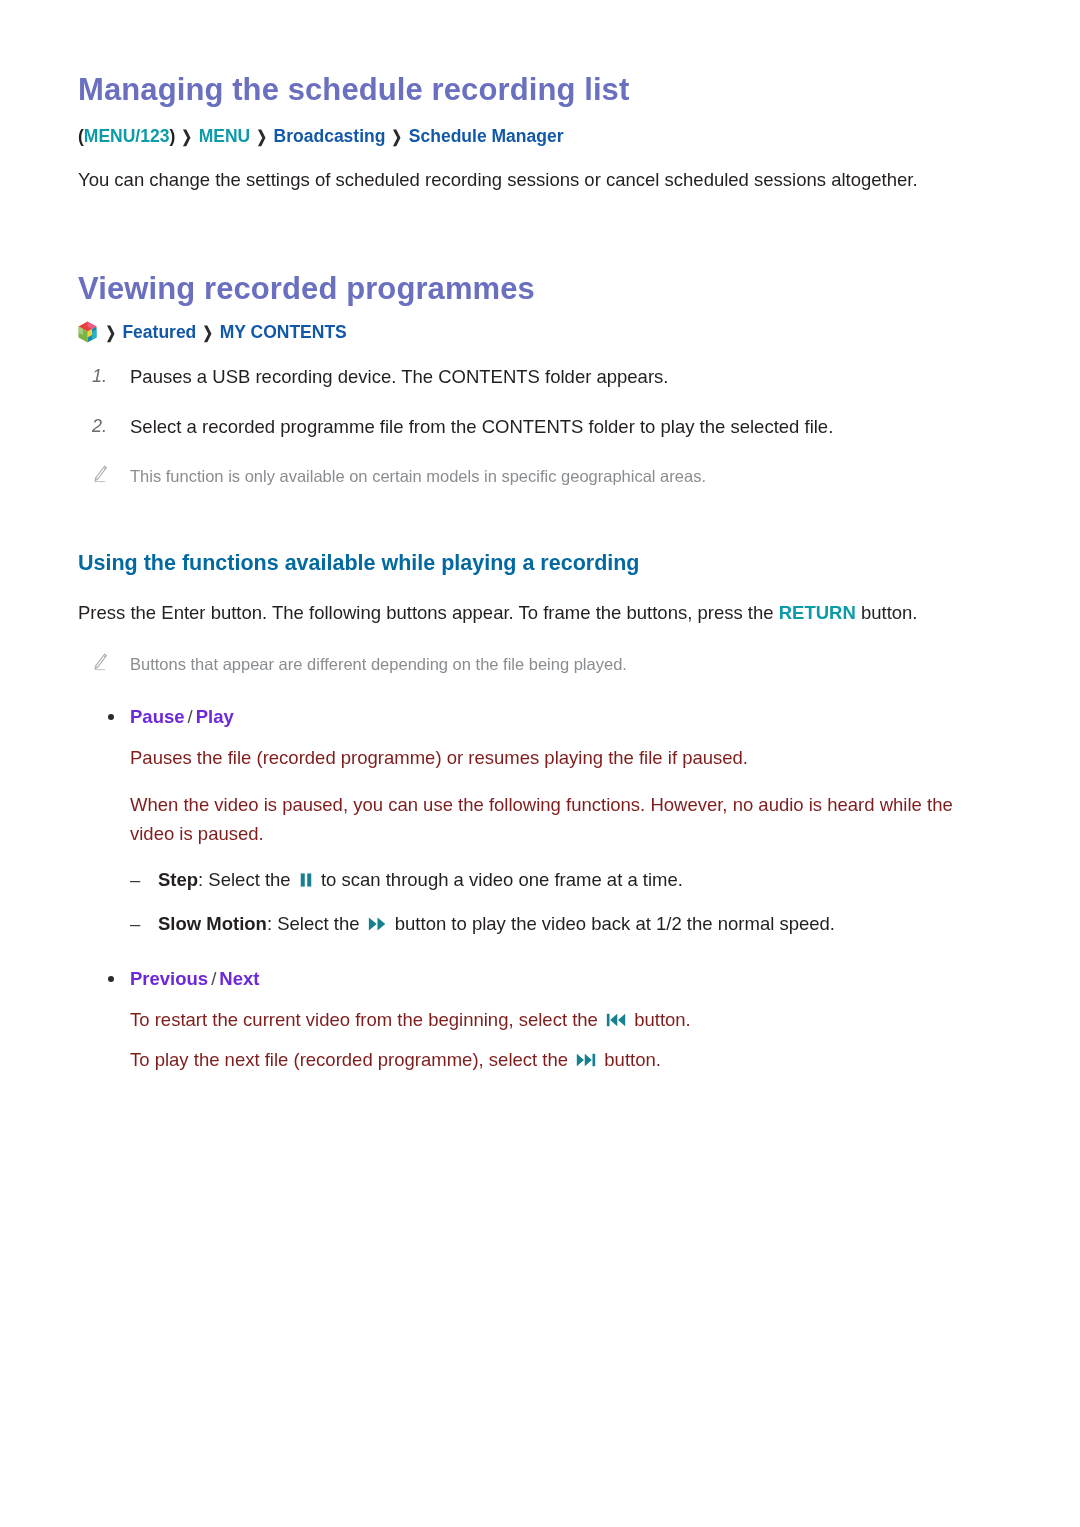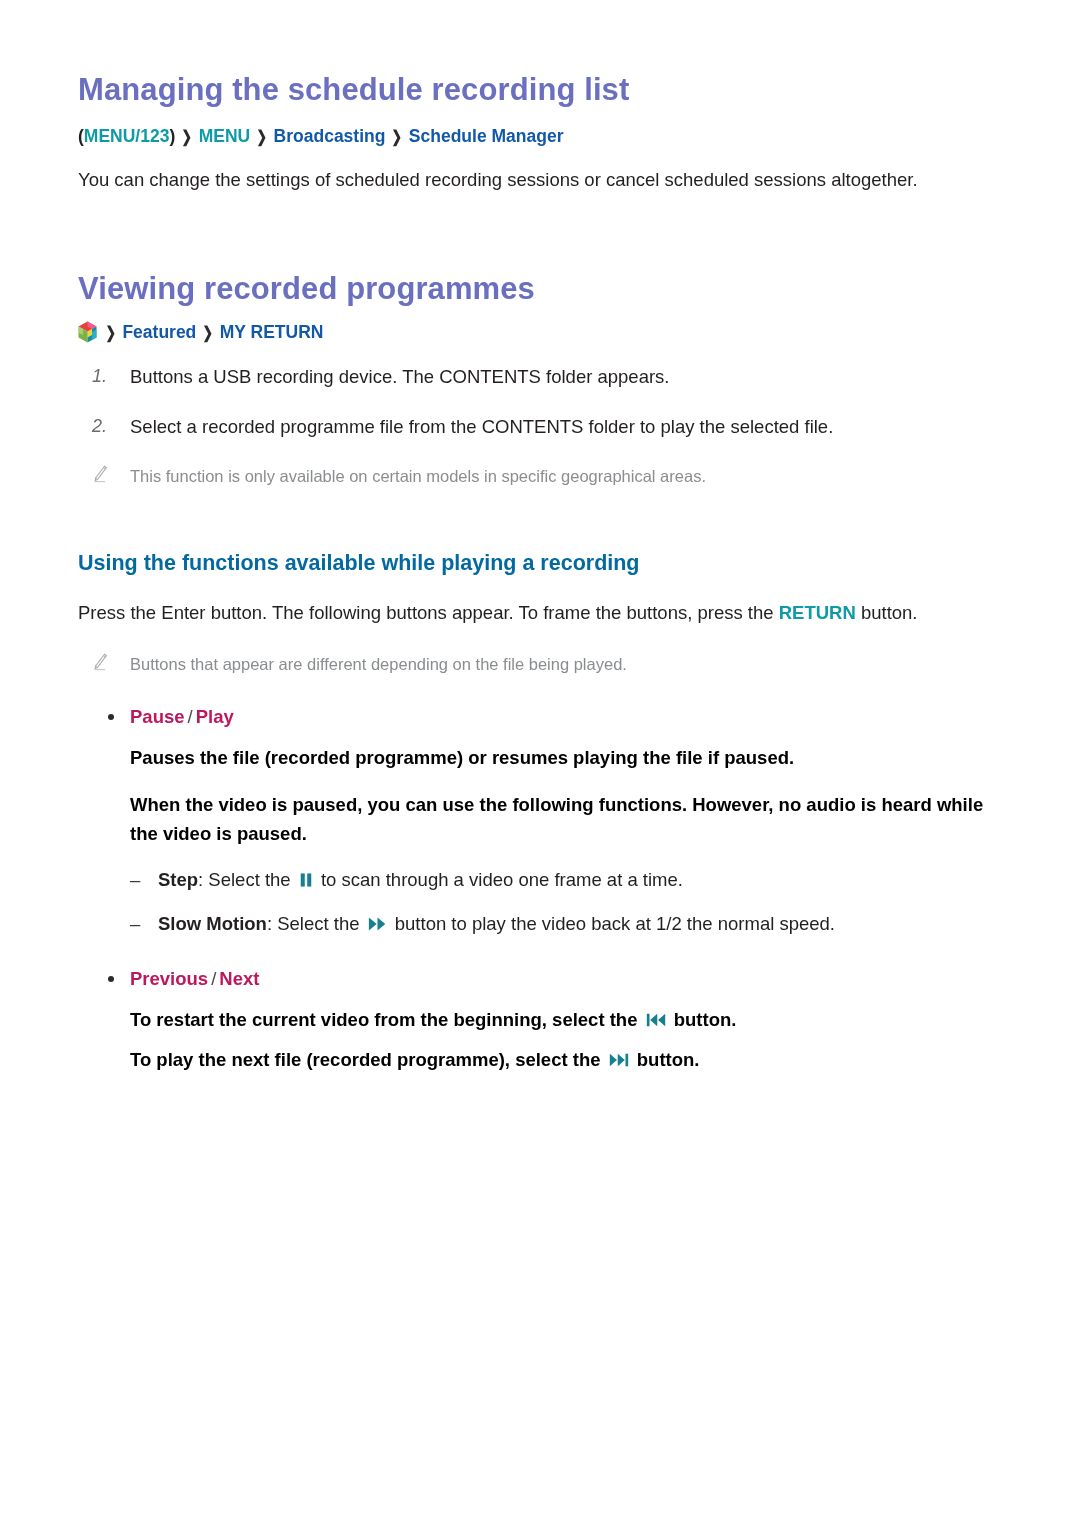--- a/index.html
+++ b/index.html
@@ -134,30 +134,29 @@
   }
   .bullet-row .dot {
     position: absolute;
     left: 30px;
     top: 10px;
     width: 6px;
     height: 6px;
     border-radius: 50%;
     background: #2b2b2b;
   }
-  .b-blue { color: #be185d; }
+  .b-blue { color: #6d28d9; }
   .b-slash { color: #4a4a4a; font-weight: normal; padding: 0 3px; }
 
   .bullet-body {
     padding-left: 52px;
     font-size: 18.5px;
     line-height: 1.55;
     margin: 0 0 18px 0;
-    color: #000000;
-    font-weight: bold;
+    color: #7f1d1d;
   }
   .bullet-body.tight { margin-bottom: 12px; }
 
   
   .dash-row {
     position: relative;
     padding-left: 80px;
     font-size: 18.5px;
     line-height: 1.5;
     margin: 0 0 16px 0;
@@ -204,27 +203,27 @@
     <span class="hub-icon">
       <svg viewBox="0 0 38 44" width="19" height="22" aria-hidden="true">
         <polygon points="19,1 37,11 19,21 1,11" fill="#e8403a"></polygon>
         <polygon points="19,1 37,11 28,16 19,11" fill="#f06292" opacity="0.9"></polygon>
         <polygon points="1,11 19,21 19,43 1,33" fill="#7cb342"></polygon>
         <polygon points="1,11 10,16 10,28 1,23" fill="#aed581" opacity="0.85"></polygon>
         <polygon points="19,21 37,11 37,33 19,43" fill="#1e88a8"></polygon>
         <polygon points="19,21 28,16 28,28 19,33" fill="#fdd835" opacity="0.95"></polygon>
         <polygon points="28,22 37,17 37,33 28,38" fill="#29b6c6" opacity="0.9"></polygon>
       </svg>
-    </span><span class="bc-sep">❯</span><span class="bc-blue">Featured</span><span class="bc-sep">❯</span><span class="bc-blue">MY RETURN</span>
+    </span><span class="bc-sep">❯</span><span class="bc-blue">Featured</span><span class="bc-sep">❯</span><span class="bc-blue">MY CONTENTS</span>
   </div>
 
   <ol class="numlist">
     <li>
       <span class="num">1.</span>
-      <span>Buttons a USB recording device. The CONTENTS folder appears.</span>
+      <span>Pauses a USB recording device. The CONTENTS folder appears.</span>
     </li>
     <li>
       <span class="num">2.</span>
       <span>Select a recorded programme file from the CONTENTS folder to play the selected file.</span>
     </li>
   </ol>
 
   <div class="note">
     <span class="pencil">
       <svg viewBox="0 0 16 18" width="16" height="18" aria-hidden="true">

